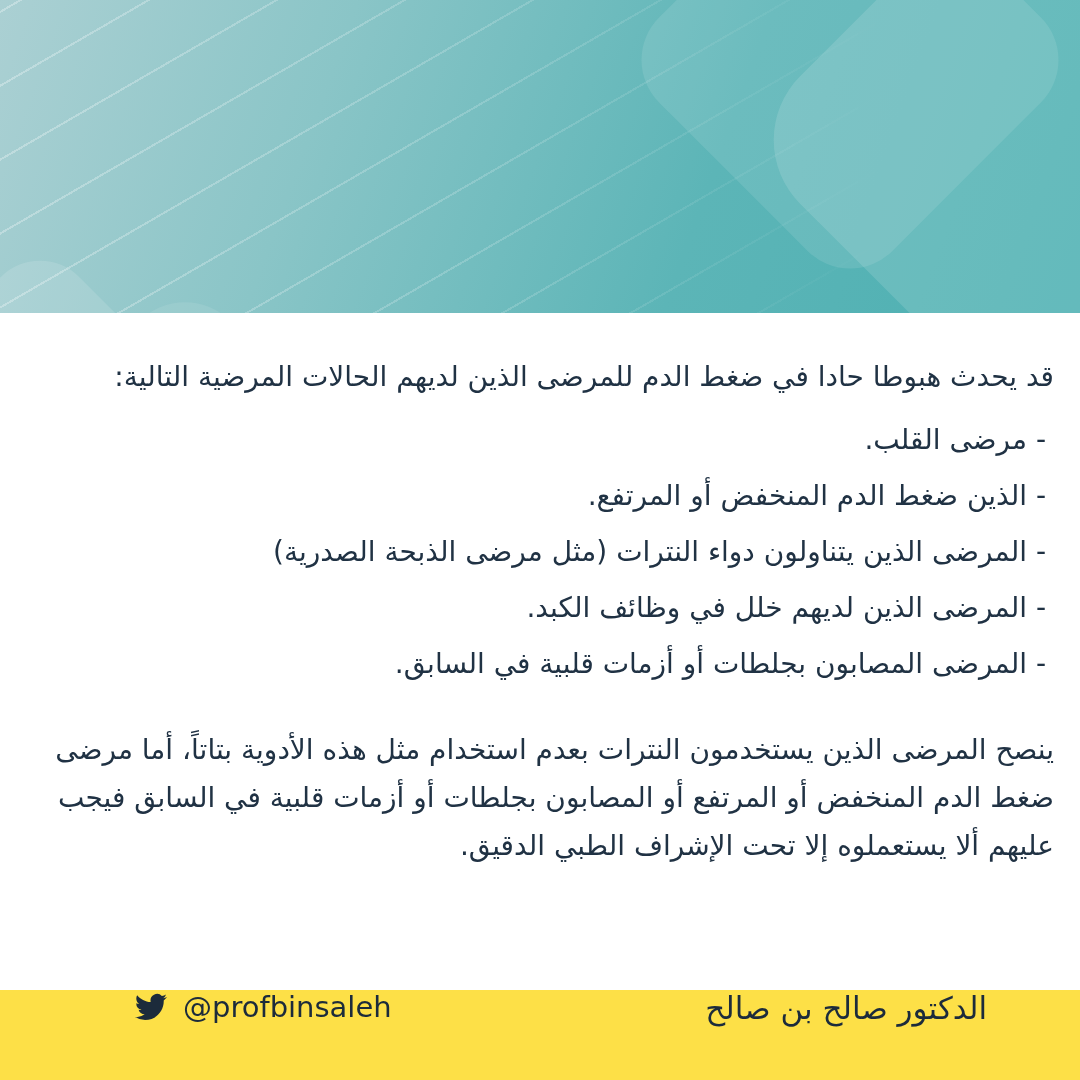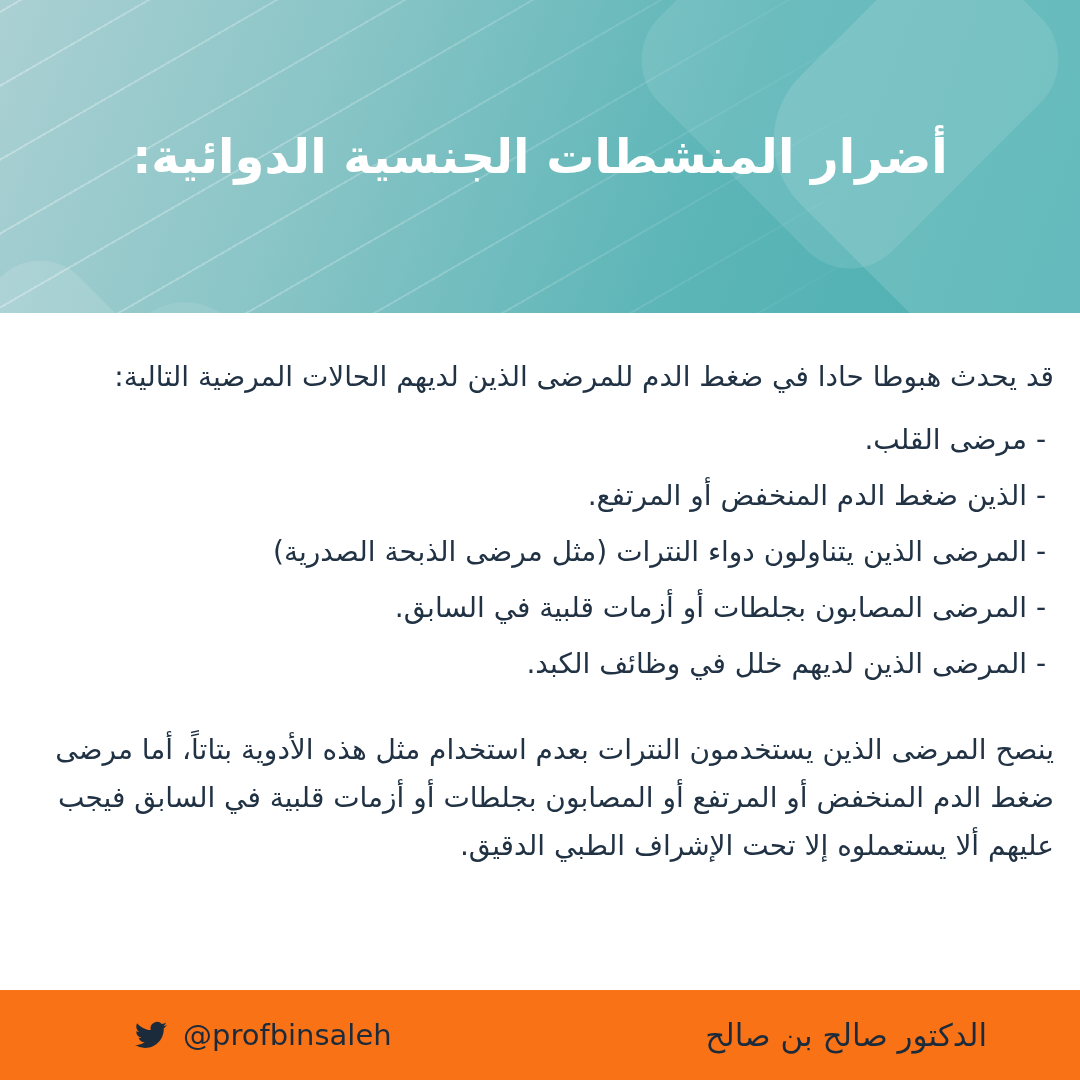--- a/index.html
+++ b/index.html
@@ -69,25 +69,25 @@
   .intro-line { margin: 0 0 15px 0; }
   .conditions-list { margin: 0; }
   .list-item { margin: 8px; }
   .advice-paragraph { margin: 38px 0 0 0; }
 
   
   .footer {
     position: absolute;
     left: 0; bottom: 0;
     width: 1080px; height: 90px;
-    background: #f97316;
+    background: #fde047;
     box-sizing: border-box;
     padding: 0 93px 0 135px;
     display: flex;
-    align-items: center;
+    align-items: flex-start;
     justify-content: space-between;
   }
   .footer-left {
     display: flex;
     align-items: center;
     gap: 16px;
     color: #1c2b3b;
     font-size: 29px;
     direction: ltr;
   }
@@ -103,31 +103,30 @@
 <body>
 
 <div class="canvas">
 
   <div class="header">
     <div class="header-lines"></div>
     <div class="diamond d1"></div>
     <div class="diamond d2"></div>
     <div class="diamond d3"></div>
     <div class="diamond d4"></div>
-    <div class="page-title">أضرار المنشطات الجنسية الدوائية:</div>
   </div>
 
   <div class="body-area">
     <p class="intro-line">قد يحدث هبوطا حادا في ضغط الدم للمرضى الذين لديهم الحالات المرضية التالية:</p>
     <div class="conditions-list">
       <p class="list-item">- مرضى القلب.</p>
       <p class="list-item">- الذين ضغط الدم المنخفض أو المرتفع.</p>
       <p class="list-item">- المرضى الذين يتناولون دواء النترات (مثل مرضى الذبحة الصدرية)</p>
+      <p class="list-item">- المرضى الذين لديهم خلل في وظائف الكبد.</p>
       <p class="list-item">- المرضى المصابون بجلطات أو أزمات قلبية في السابق.</p>
-      <p class="list-item">- المرضى الذين لديهم خلل في وظائف الكبد.</p>
     </div>
     <p class="advice-paragraph">ينصح المرضى الذين يستخدمون النترات بعدم استخدام مثل هذه الأدوية بتاتاً، أما مرضى ضغط الدم المنخفض أو المرتفع أو المصابون بجلطات أو أزمات قلبية في السابق فيجب عليهم ألا يستعملوه إلا تحت الإشراف الطبي الدقيق.</p>
   </div>
 
   <div class="footer">
     <div class="footer-left">
       <span class="twitter-icon">
         <svg viewBox="0 0 24 24" xmlns="http://www.w3.org/2000/svg" aria-hidden="true">
           <path d="M23.953 4.57a10 10 0 01-2.825.775 4.958 4.958 0 002.163-2.723c-.951.555-2.005.959-3.127 1.184a4.92 4.92 0 00-8.384 4.482C7.69 8.095 4.067 6.13 1.64 3.162a4.822 4.822 0 00-.666 2.475c0 1.71.87 3.213 2.188 4.096a4.904 4.904 0 01-2.228-.616v.06a4.923 4.923 0 003.946 4.827 4.996 4.996 0 01-2.212.085 4.936 4.936 0 004.604 3.417 9.867 9.867 0 01-6.102 2.105c-.39 0-.779-.023-1.17-.067a13.995 13.995 0 007.557 2.209c9.053 0 13.998-7.496 13.998-13.985 0-.21 0-.42-.015-.63A9.935 9.935 0 0024 4.59z"></path>
         </svg>

